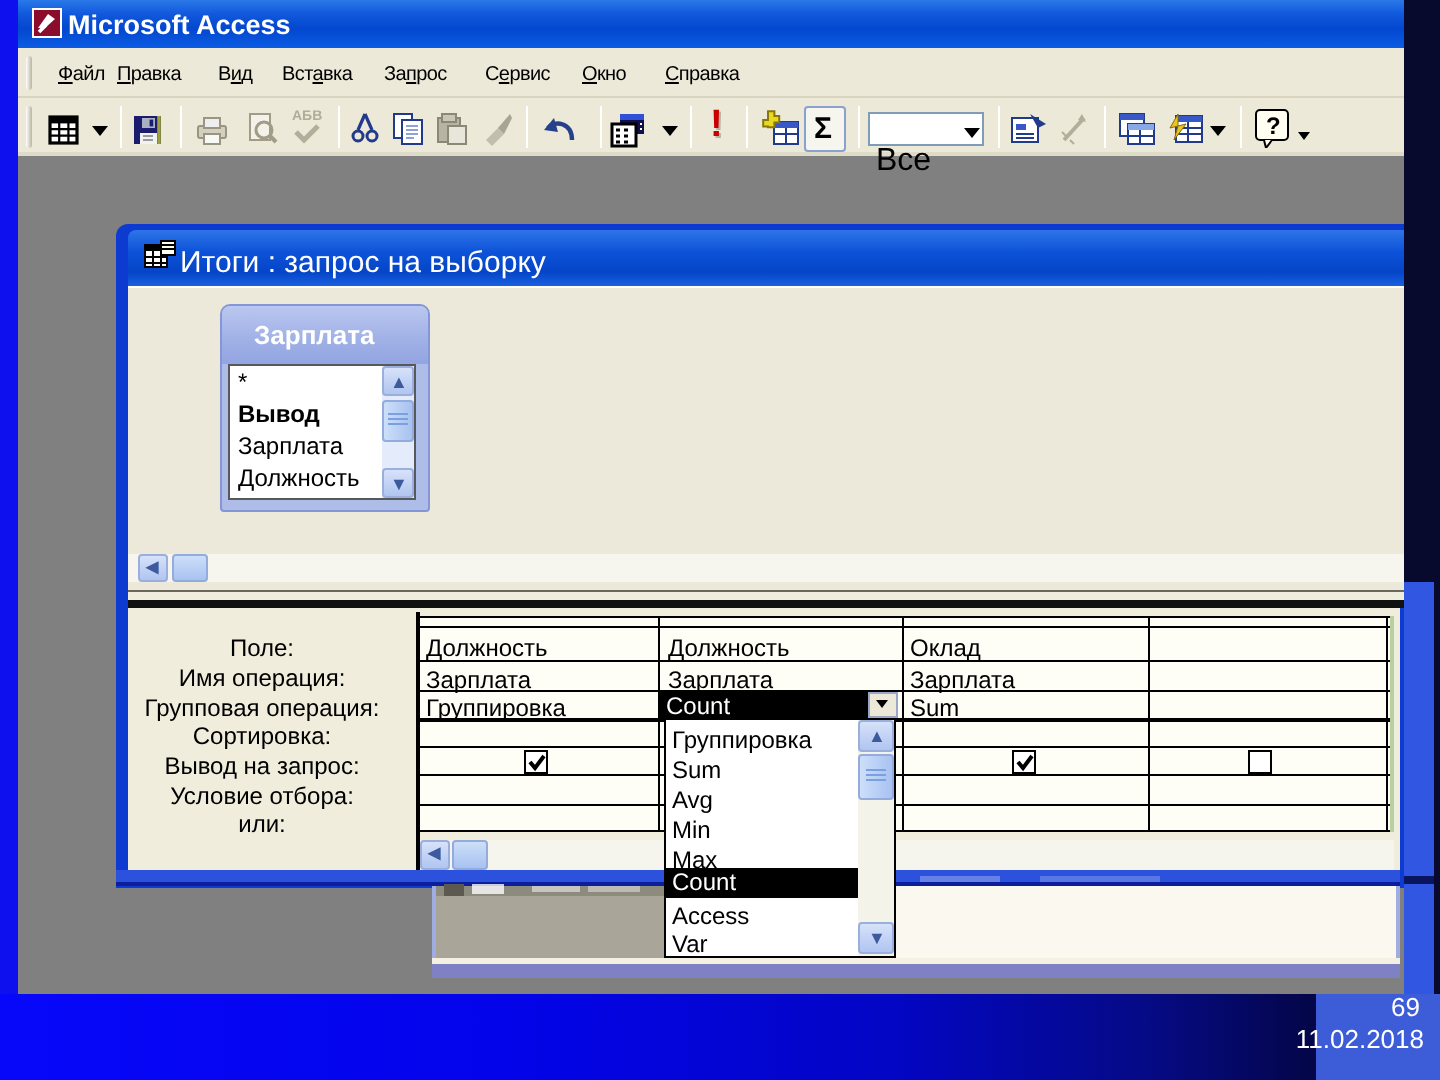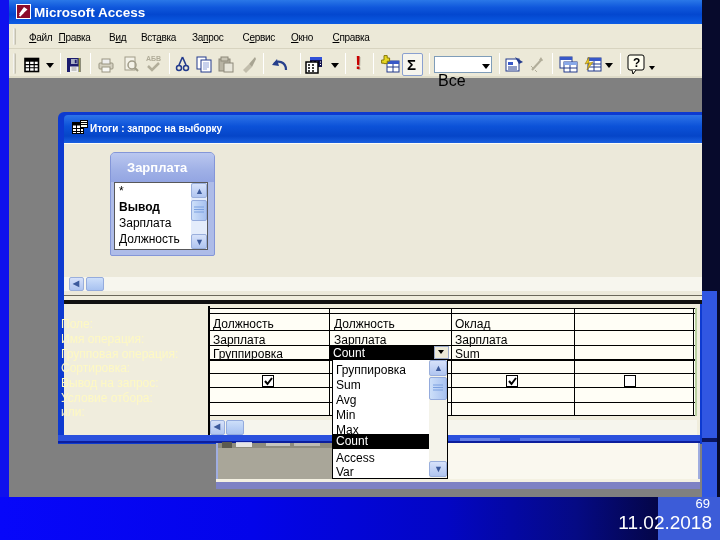--- a/index.html
+++ b/index.html
@@ -7,21 +7,21 @@
 .abs{position:absolute}
 .darr{position:absolute;width:0;height:0;border-left:4px solid transparent;border-right:4px solid transparent;border-top:5px solid #000}
 .grip{position:absolute;width:3px;background:linear-gradient(90deg,#fff,#b9b5a0);border-radius:2px}
 .sep{position:absolute;top:53px;width:1px;height:21px;background:#c4c0ac;border-right:1px solid #fff}
 .mi{position:absolute;top:32px;font-size:10px;color:#000;white-space:pre;letter-spacing:-0.3px}
 .xpbtn{position:absolute;background:linear-gradient(180deg,#d7e2fa 0%,#c3d3f5 50%,#b0c5f0 100%);border:1px solid #9aafdc;border-radius:2px}
 .xpthumb{position:absolute;background:linear-gradient(90deg,#cddff9 0%,#bad0f5 50%,#a8c2f0 100%);border:1px solid #94abdd;border-radius:2px}
 .xpthumbH{position:absolute;background:linear-gradient(180deg,#cddff9 0%,#bad0f5 50%,#a8c2f0 100%);border:1px solid #94abdd;border-radius:2px}
 .xarr{position:absolute;font-size:9px;color:#3c5a9c;font-weight:bold}
 .gl{position:absolute;background:#000}
-.lbl{position:absolute;font-size:12px;color:#fef9c3;text-align:left;width:140px;white-space:pre}
+.lbl{position:absolute;font-size:12px;color:#000000;text-align:center;width:140px;white-space:pre}
 .cell{position:absolute;font-size:12px;color:#000;white-space:pre}
 .chk{position:absolute;width:13px;height:13px;background:#fff;border:1px solid #000}
 .fitem{position:absolute;left:119px;font-size:12px;color:#000;white-space:pre}
 .ddi{position:absolute;left:336px;font-size:12px;color:#000;white-space:pre}
 </style></head>
 <body>
 
 <div class="abs" style="left:0;top:0;width:9px;height:540px;background:#0f10ee"></div>
 <div class="abs" style="left:702px;top:0;width:18px;height:497px;background:#070a2c"></div>
 <div class="abs" style="left:0;top:497px;width:720px;height:43px;background:linear-gradient(90deg,#0707fa 0%,#0304ea 35%,#0306c4 62%,#050a84 80%,#04053f 93%,#03043a 100%)"></div>
@@ -165,21 +165,21 @@
 
 <div class="abs" style="left:58px;top:112px;width:644px;height:332px;background:#0d3ad0;border-top-left-radius:6px"></div>
 <div class="abs" style="left:64px;top:115px;width:638px;height:28px;background:linear-gradient(180deg,#2e74e8 0%,#0c52d8 40%,#0545c8 75%,#1a60e0 100%);border-top-left-radius:4px"></div>
 <svg class="abs" style="left:72px;top:120px" width="16" height="15">
     <rect x="0.5" y="2.5" width="11" height="11" fill="#fff" stroke="#000"></rect>
     <rect x="0.5" y="2.5" width="11" height="3" fill="#000"></rect>
     <path d="M0.5 8.5 h11 M0.5 11.5 h11 M4.5 5 v8 M8.5 5 v8" stroke="#000"></path>
     <rect x="8.5" y="0.5" width="7" height="7" fill="#ffe" stroke="#000"></rect>
     <path d="M9 2.5 h6 M9 4.5 h6" stroke="#000"></path>
   </svg>
-<div class="abs" style="left:90px;top:123px;color:#fff;font-weight:bold;font-size:10px">Итоги : запрос на выборку</div>
+<div class="abs" style="left:90px;top:123px;color:#fff;font-weight:normal;font-size:15px">Итоги : запрос на выборку</div>
 <div class="abs" style="left:64px;top:143px;width:638px;height:152px;background:#ece9da;border-top:1px solid #fdfcf5"></div>
 
 <div class="abs" style="left:110px;top:152px;width:105px;height:104px;background:#aebce8;border:1px solid #8496d8;border-radius:5px 5px 2px 2px"></div>
 <div class="abs" style="left:111px;top:153px;width:103px;height:29px;background:linear-gradient(180deg,#bac7ef 0%,#9fb0e6 60%,#93a5e2 100%);border-radius:4px 4px 0 0"></div>
 <div class="abs" style="left:127px;top:160px;color:#fff;font-weight:bold;font-size:13px">Зарплата</div>
 <div class="abs" style="left:114px;top:182px;width:94px;height:68px;background:#fff;border:1px solid #58585a"></div>
 <span class="fitem" style="top:184px">*</span>
 <span class="fitem" style="top:200px;font-weight:bold">Вывод</span>
 <span class="fitem" style="top:216px">Зарплата</span>
 <span class="fitem" style="top:232px">Должность</span>
@@ -285,13 +285,13 @@
 <div class="xpbtn" style="left:429px;top:360px;width:18px;height:16px"></div>
 <div class="xarr" style="left:434px;top:363px">▲</div>
 <div class="xpthumb" style="left:429px;top:377px;width:18px;height:23px"></div>
 <svg class="abs" style="left:433px;top:384px" width="10" height="9">
     <path d="M0 1 h10 M0 3.5 h10 M0 6 h10" stroke="#7ba0e0"></path>
   </svg>
 <div class="xpbtn" style="left:429px;top:461px;width:18px;height:16px"></div>
 <div class="xarr" style="left:434px;top:464px">▼</div>
 
 <div class="abs" style="right:10px;top:496px;color:#fff;font-size:13px">69</div>
-<div class="abs" style="right:8px;top:512px;color:#fff;font-size:19px">11.02.2018</div>
+<div class="abs" style="right:8px;top:512px;color:#fff;font-size:13px">11.02.2018</div>
 
 </body></html>

